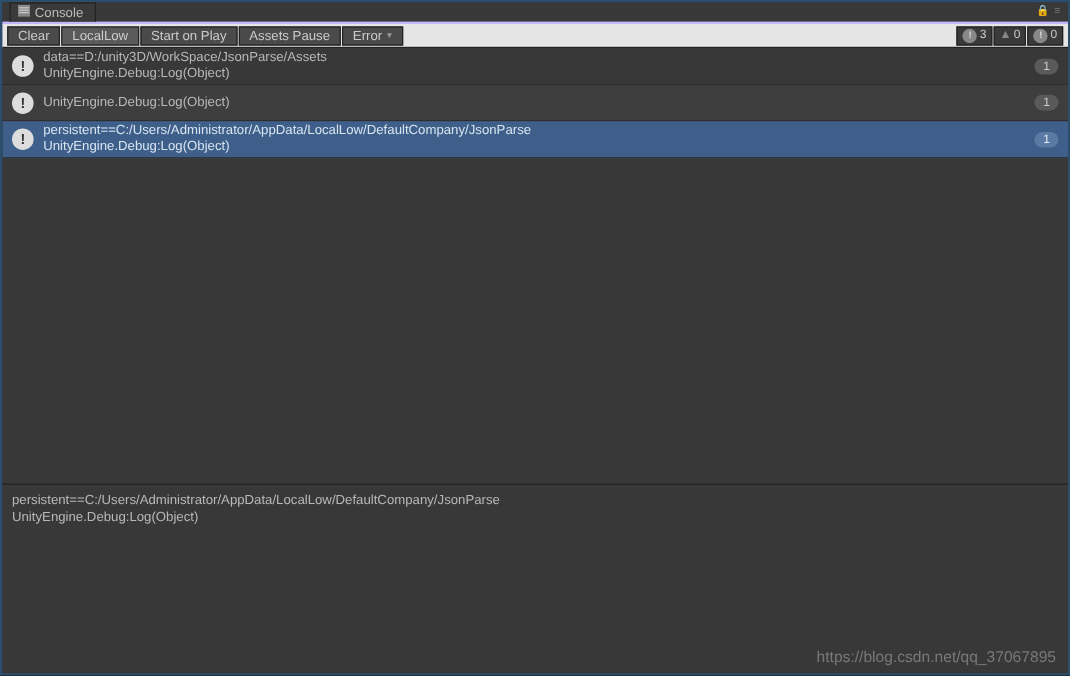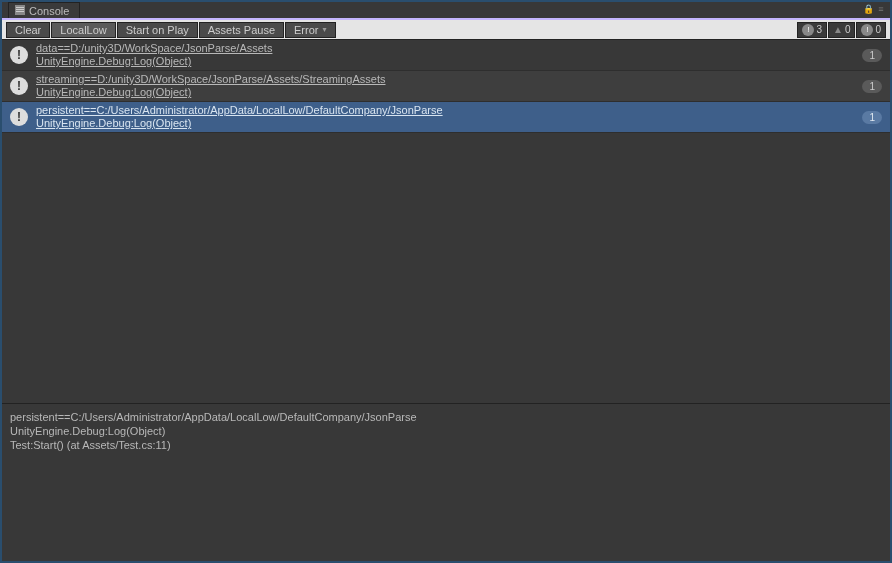--- a/index.html
+++ b/index.html
@@ -17,21 +17,21 @@
     .toolbar-spacer { flex: 1; }
     .status-toggle { display: flex; align-items: center; background: #3a3a3a; border: 1px solid #222; padding: 0 4px; height: 16px; gap: 2px; margin-left: 1px; cursor: pointer; }
     .status-toggle .icon { width: 12px; height: 12px; border-radius: 50%; display: flex; align-items: center; justify-content: center; font-size: 8px; color: #fff; }
     .status-toggle .icon.info { background: #888; }
     .status-toggle .cnt { color: #ccc; font-size: 10px; }
     .log-list { flex: 1; overflow: hidden; background: #383838; }
     .log-entry { display: flex; align-items: center; padding: 2px 8px; border-bottom: 1px solid #2e2e2e; min-height: 30px; cursor: pointer; }
     .log-entry.odd { background: #3e3e3e; }
     .log-entry.selected { background: #3e5f8a; }
     .log-icon { width: 18px; height: 18px; border-radius: 50%; background: #ddd; color: #333; display: flex; align-items: center; justify-content: center; font-size: 12px; font-weight: bold; margin-right: 8px; flex-shrink: 0; }
-    .log-text { flex: 1; color: #b8b8b8; line-height: 13px; text-decoration: underline; }
+    .log-text { flex: 1; color: #b8b8b8; line-height: 13px; }
     .log-entry.selected .log-text { color: #d8e4f0; }
     .log-count { background: #5a5a5a; color: #ccc; border-radius: 8px; padding: 1px 7px; font-size: 10px; margin-left: 8px; }
     .log-entry.selected .log-count { background: #5a7aa3; color: #e0e8f0; }
     .detail-panel { height: 158px; background: #383838; border-top: 1px solid #222; padding: 6px 8px; color: #b8b8b8; line-height: 14px; position: relative; }
     .watermark { position: absolute; bottom: 6px; right: 10px; color: #787878; font-size: 13px; }
     .line1 { display: block; }
     .line2 { display: block; }
   </style>
 </head>
 <body>
@@ -81,33 +81,32 @@
         <div class="log-icon">!</div>
         <div class="log-text">
           <span class="line1">data==D:/unity3D/WorkSpace/JsonParse/Assets</span>
           <span class="line2">UnityEngine.Debug:Log(Object)</span>
         </div>
         <div class="log-count">1</div>
       </div>
       <div class="log-entry odd">
         <div class="log-icon">!</div>
         <div class="log-text">
-          <span class="line1">streaming==D:/unity3D/WorkSpace/JsonParse/Assets/StreamingAssets</span>
           <span class="line2">UnityEngine.Debug:Log(Object)</span>
         </div>
         <div class="log-count">1</div>
       </div>
       <div class="log-entry selected">
         <div class="log-icon">!</div>
         <div class="log-text">
           <span class="line1">persistent==C:/Users/Administrator/AppData/LocalLow/DefaultCompany/JsonParse</span>
           <span class="line2">UnityEngine.Debug:Log(Object)</span>
         </div>
         <div class="log-count">1</div>
       </div>
     </div>
 
   <div class="detail-panel">
     <span class="line1">persistent==C:/Users/Administrator/AppData/LocalLow/DefaultCompany/JsonParse</span>
     <span class="line1">UnityEngine.Debug:Log(Object)</span>
-    <span class="line1">Test:Start() (at Assets/Test.cs:11)</span>
+    <div class="watermark">https://blog.csdn.net/qq_37067895</div>
   </div>
 </div>
 
 </body></html>

